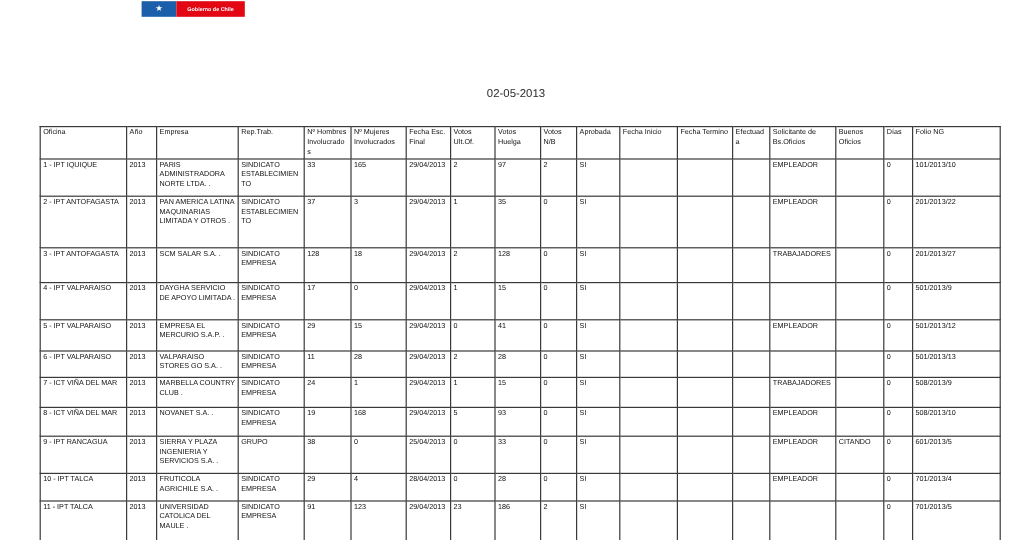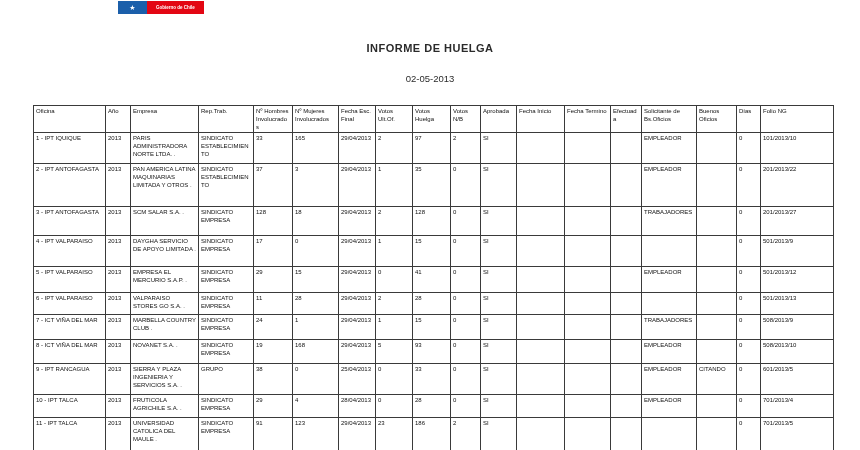--- a/index.html
+++ b/index.html
@@ -56,21 +56,20 @@
 </head>
 <body>
 
 <div class="page">
 
   <div class="logo">
     <div class="logo-blue">★</div>
     <div class="logo-red">Gobierno de Chile</div>
   </div>
 
-  <div class="title">INFORME DE HUELGA</div>
   <div class="subtitle">02-05-2013</div>
 
   <div class="table-wrap">
     <table class="report">
       <colgroup>
           <col style="width: 72px;">
           <col style="width: 25px;">
           <col style="width: 68px;">
           <col style="width: 55px;">
           <col style="width: 39px;">

